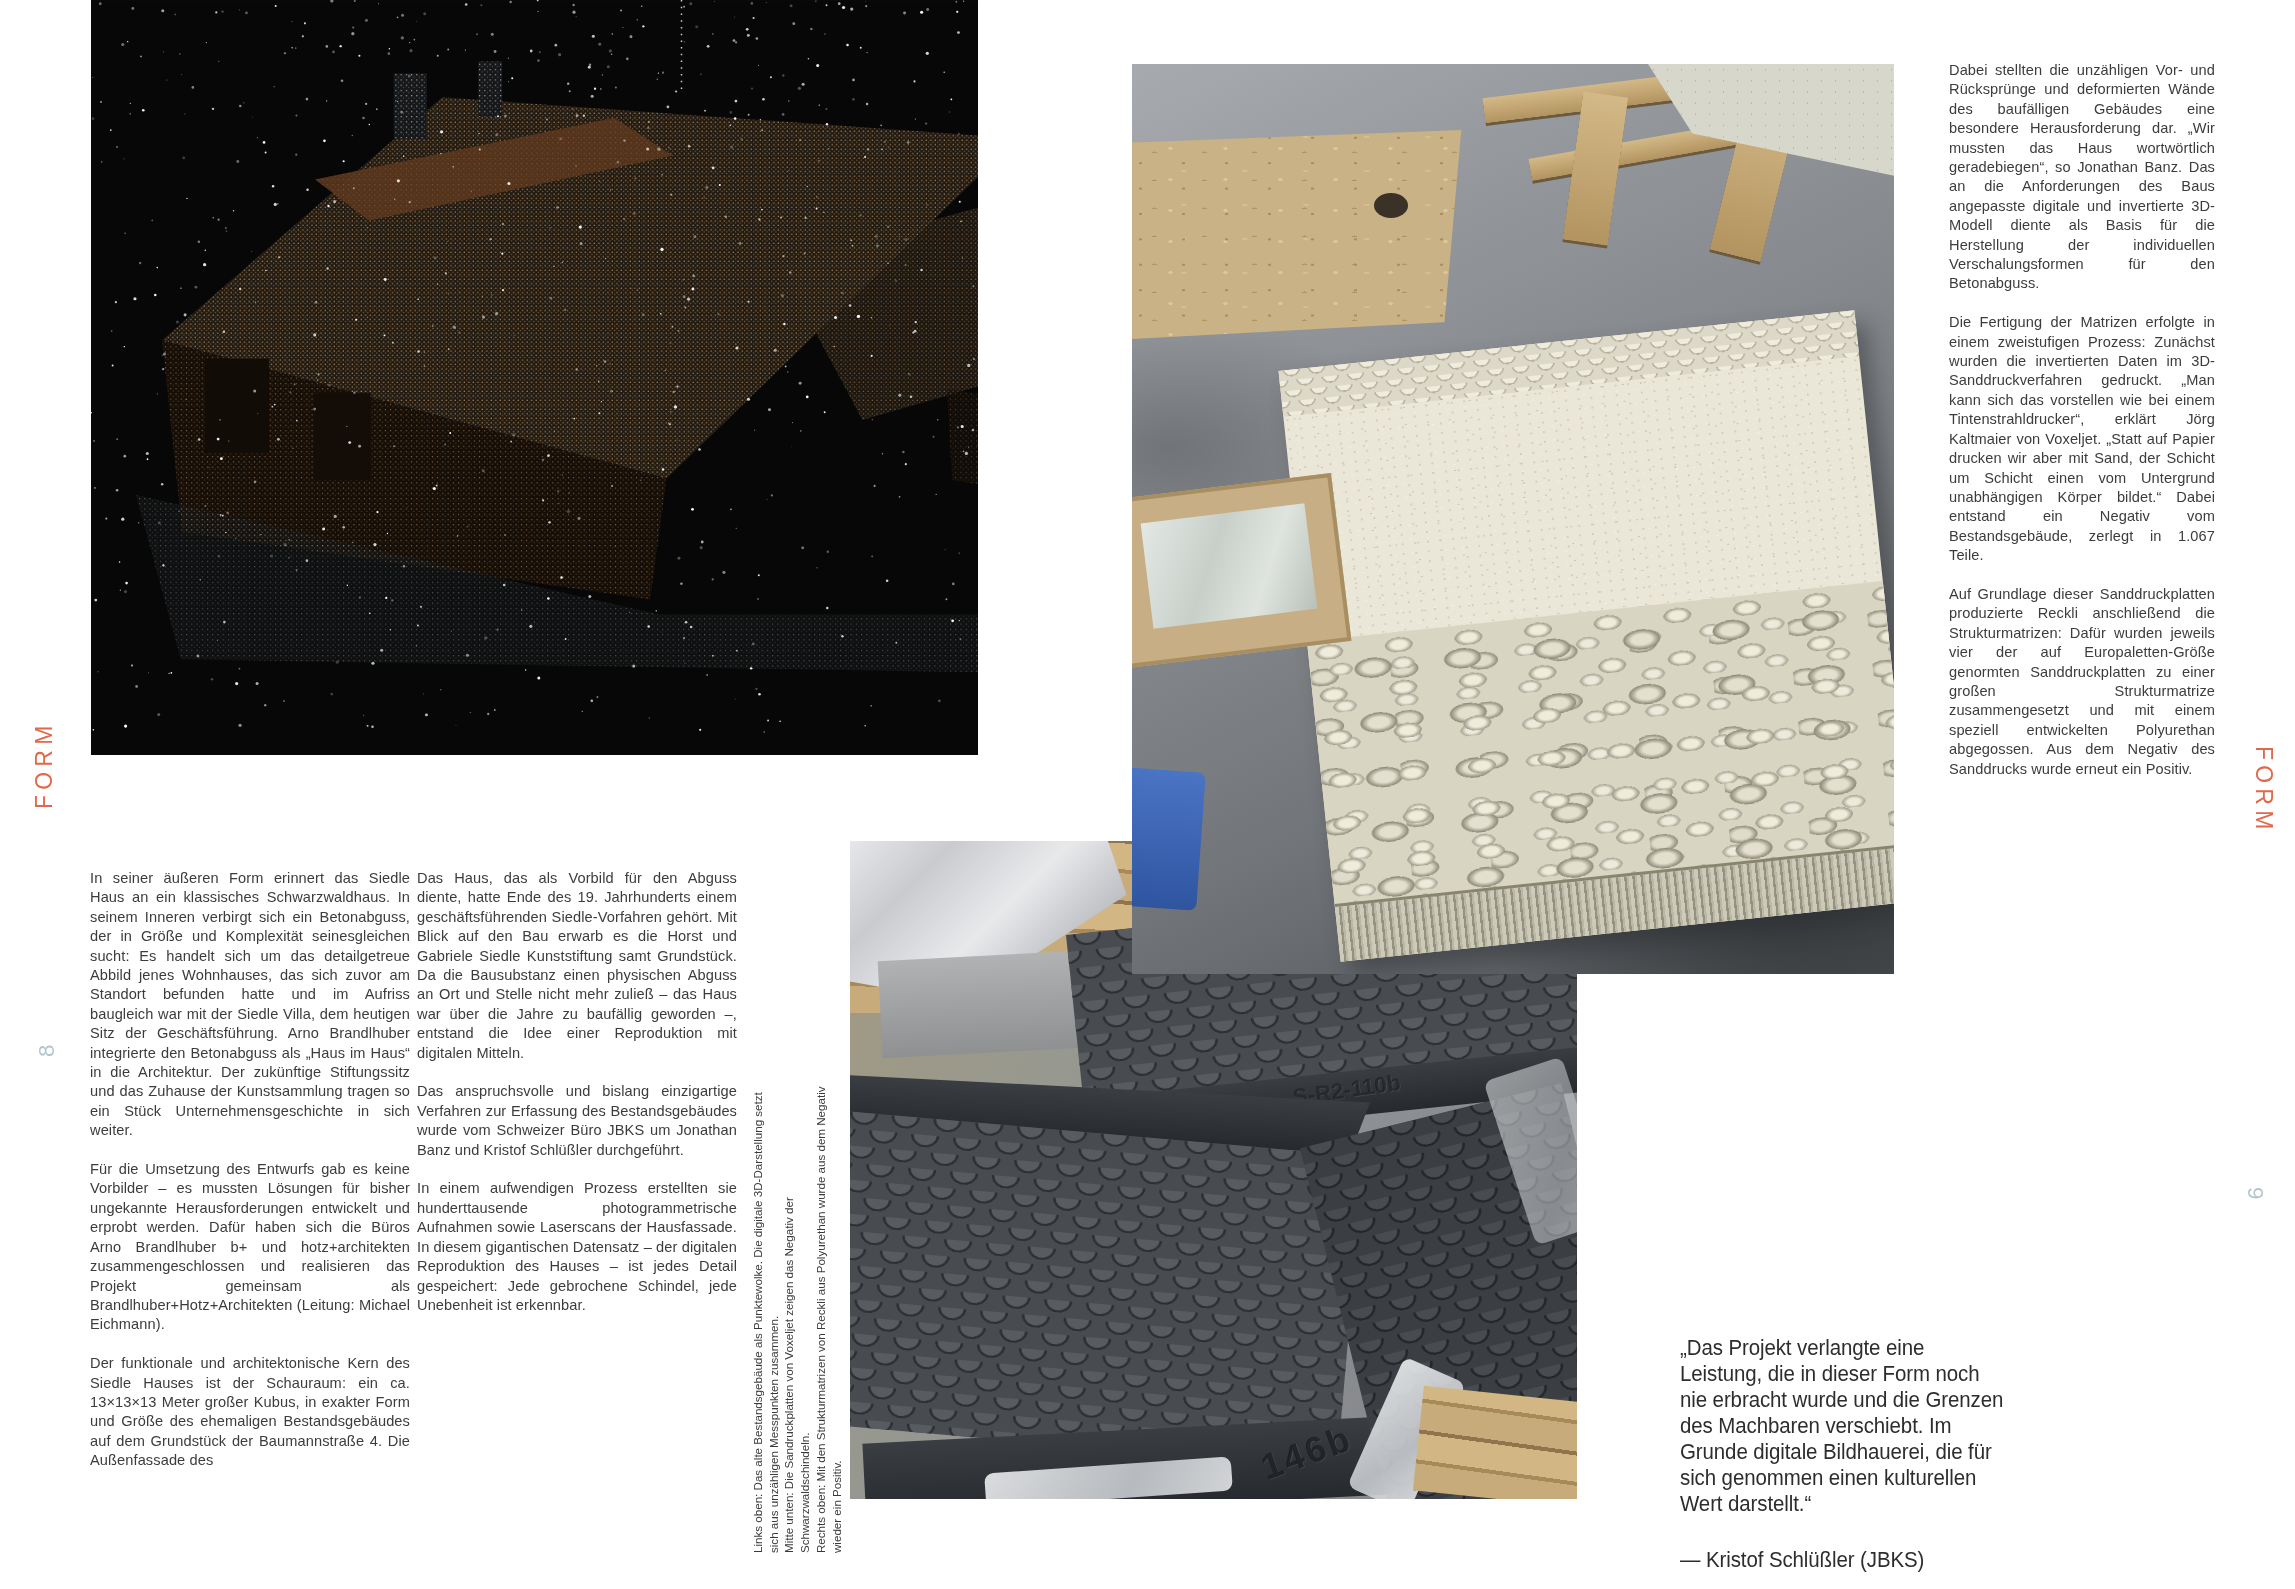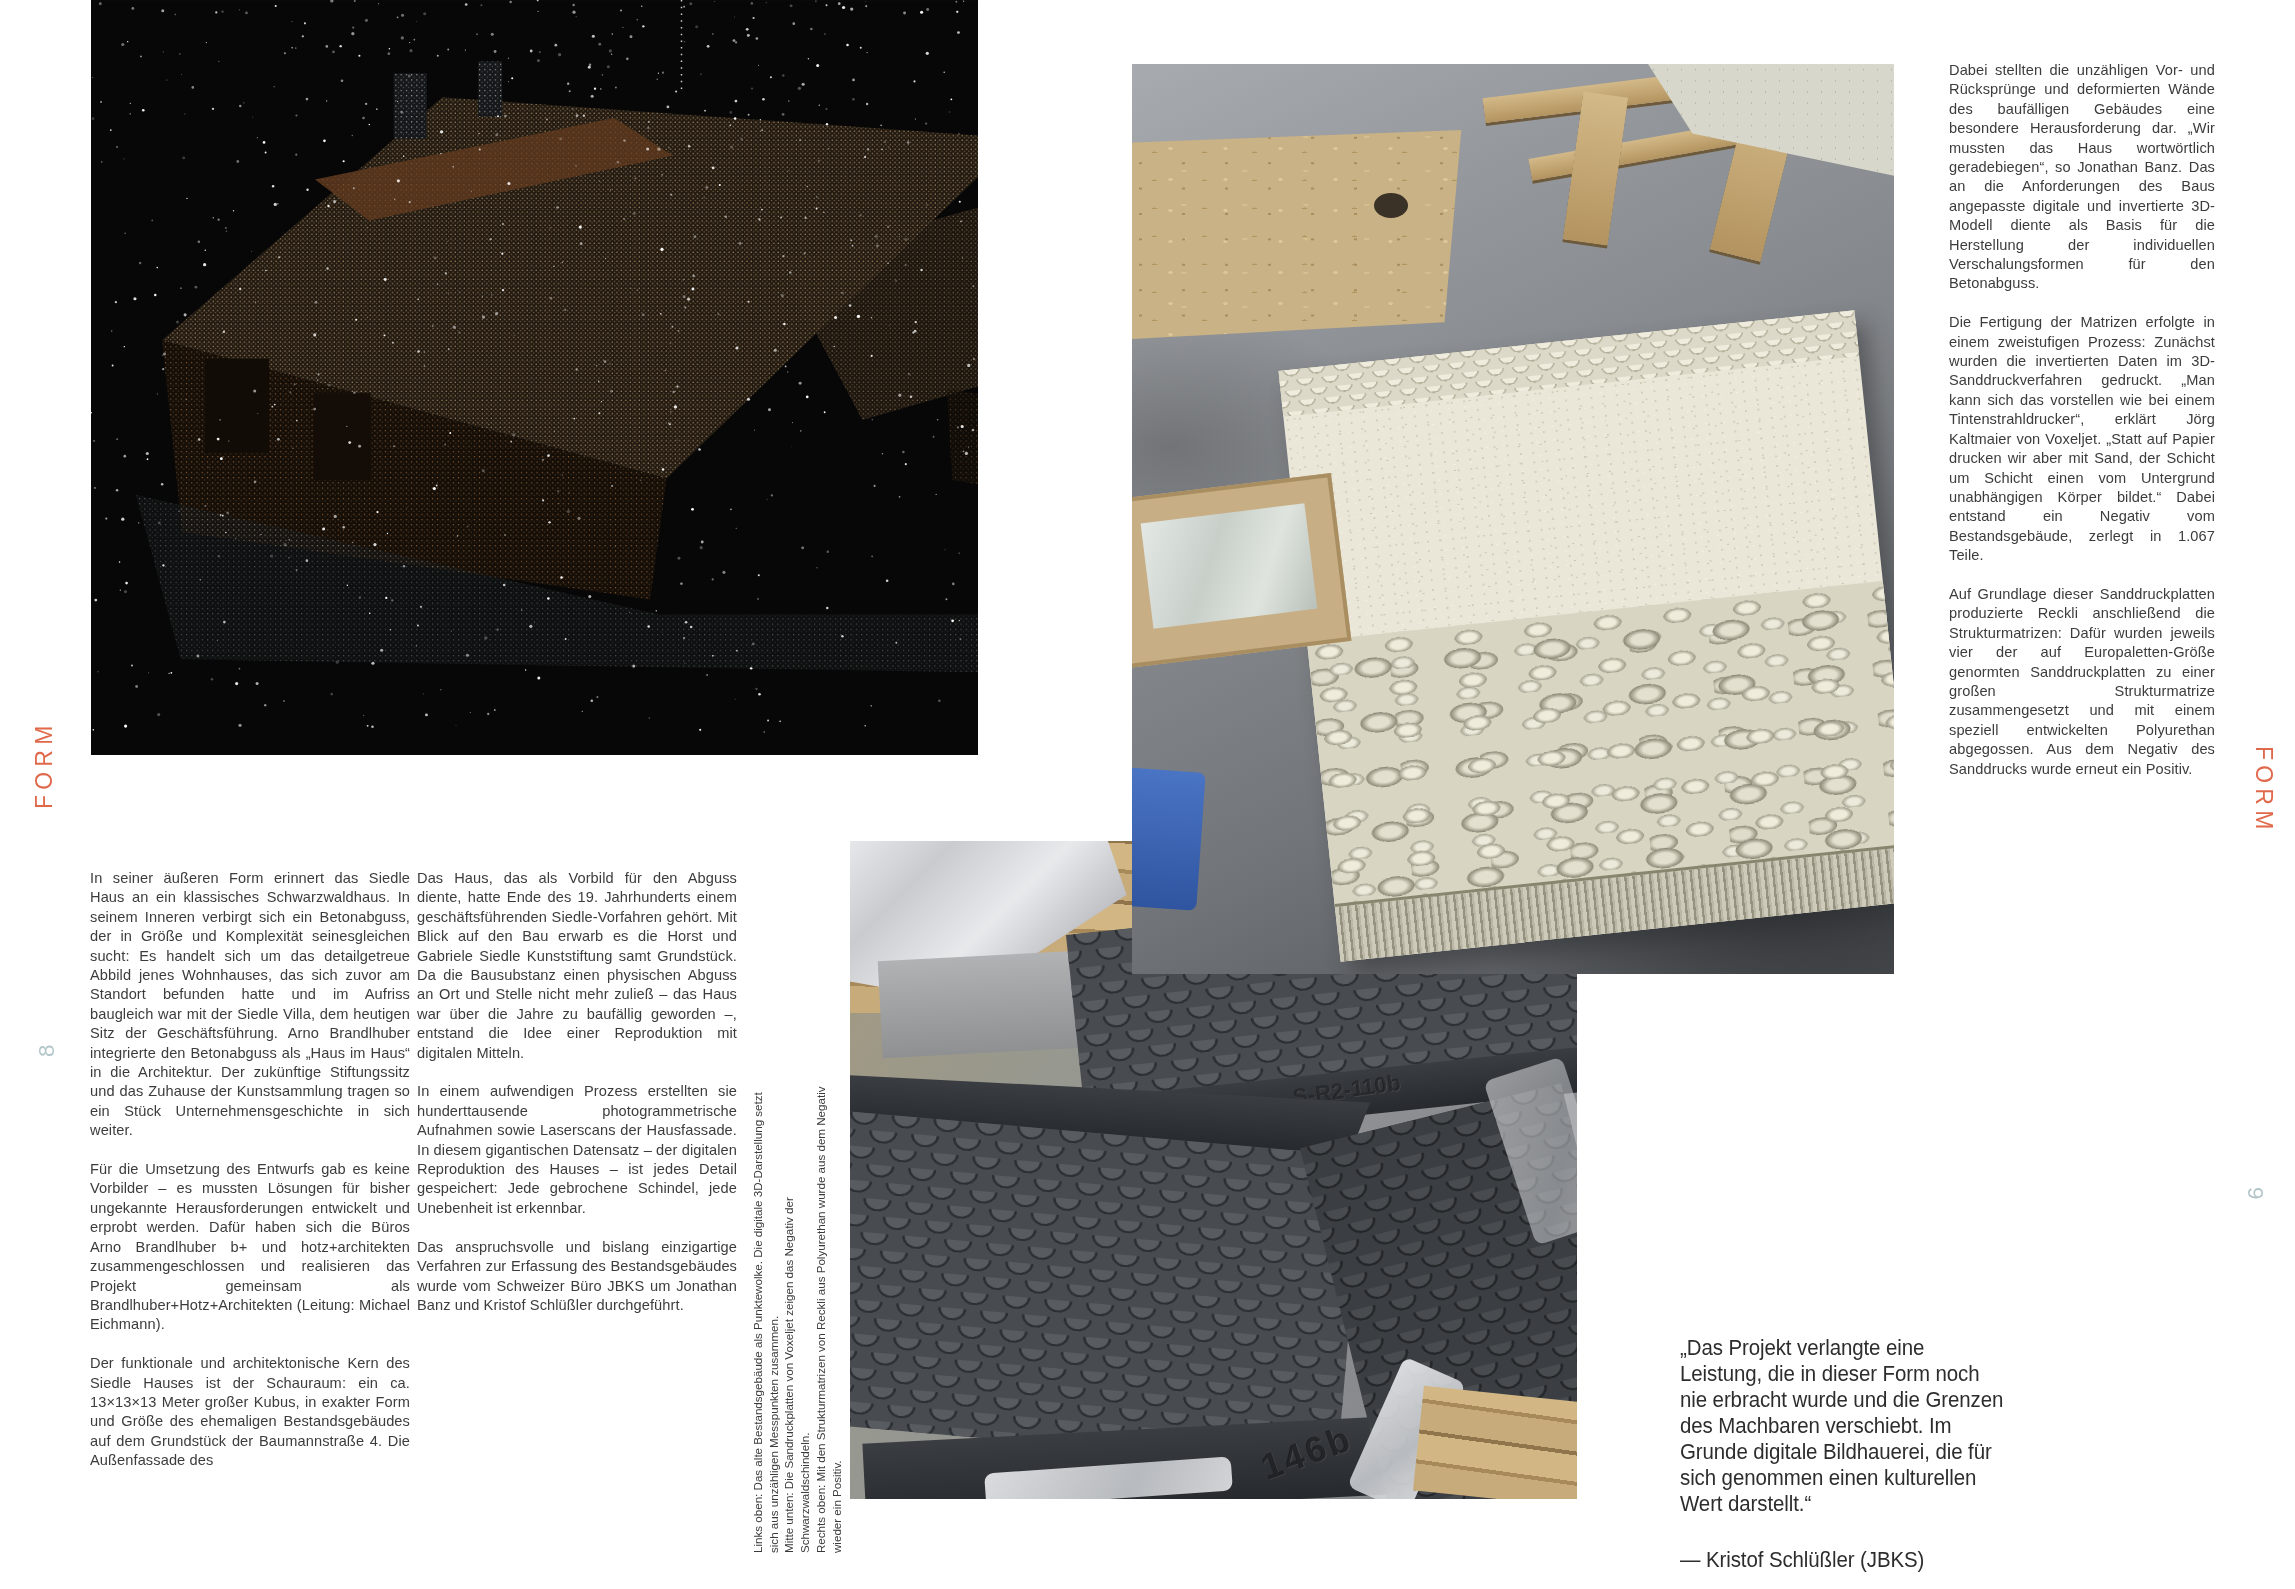--- a/index.html
+++ b/index.html
@@ -1007,22 +1007,22 @@
     <div>Rechts oben: Mit den Strukturmatrizen von Reckli aus Polyurethan wurde aus dem Negativ wieder ein Positiv.</div>
   </div>
 
   <div class="col col1">
     <p>In seiner äußeren Form erinnert das Siedle Haus an ein klassisches Schwarzwaldhaus. In seinem Inneren verbirgt sich ein Betonabguss, der in Größe und Komplexität seinesgleichen sucht: Es handelt sich um das detailgetreue Abbild jenes Wohnhauses, das sich zuvor am Standort befunden hatte und im Aufriss baugleich war mit der Siedle Villa, dem heutigen Sitz der Geschäftsführung. Arno Brandlhuber integrierte den Betonabguss als „Haus im Haus“ in die Architektur. Der zukünftige Stiftungssitz und das Zuhause der Kunstsammlung tragen so ein Stück Unternehmensgeschichte in sich weiter.</p>
     <p>Für die Umsetzung des Entwurfs gab es keine Vorbilder – es mussten Lösungen für bisher ungekannte Herausforderungen entwickelt und erprobt werden. Dafür haben sich die Büros Arno Brandlhuber b+ und hotz+architekten zusammengeschlossen und realisieren das Projekt gemeinsam als Brandlhuber+Hotz+Architekten (Leitung: Michael Eichmann).</p>
     <p>Der funktionale und architektonische Kern des Siedle Hauses ist der Schauraum: ein ca. 13×13×13 Meter großer Kubus, in exakter Form und Größe des ehemaligen Bestandsgebäudes auf dem Grundstück der Baumannstraße 4. Die Außenfassade des</p>
   </div>
   <div class="col col2">
     <p>Das Haus, das als Vorbild für den Abguss diente, hatte Ende des 19. Jahrhunderts einem geschäftsführenden Siedle-Vorfahren gehört. Mit Blick auf den Bau erwarb es die Horst und Gabriele Siedle Kunststiftung samt Grundstück. Da die Bausubstanz einen physischen Abguss an Ort und Stelle nicht mehr zuließ – das Haus war über die Jahre zu baufällig geworden –, entstand die Idee einer Reproduktion mit digitalen Mitteln.</p>
+    <p>Das anspruchsvolle und bislang einzigartige Verfahren zur Erfassung des Bestandsgebäudes wurde vom Schweizer Büro JBKS um Jonathan Banz und Kristof Schlüßler durchgeführt.</p>
     <p>In einem aufwendigen Prozess erstellten sie hunderttausende photogrammetrische Aufnahmen sowie Laserscans der Hausfassade. In diesem gigantischen Datensatz – der digitalen Reproduktion des Hauses – ist jedes Detail gespeichert: Jede gebrochene Schindel, jede Unebenheit ist erkennbar.</p>
-    <p>Das anspruchsvolle und bislang einzigartige Verfahren zur Erfassung des Bestandsgebäudes wurde vom Schweizer Büro JBKS um Jonathan Banz und Kristof Schlüßler durchgeführt.</p>
   </div>
   <div class="col col3">
     <p>Dabei stellten die unzähligen Vor- und Rücksprünge und deformierten Wände des baufälligen Gebäudes eine besondere Herausforderung dar. „Wir mussten das Haus wortwörtlich geradebiegen“, so Jonathan Banz. Das an die Anforderungen des Baus angepasste digitale und invertierte 3D-Modell diente als Basis für die Herstellung der individuellen Verschalungsformen für den Betonabguss.</p>
     <p>Die Fertigung der Matrizen erfolgte in einem zweistufigen Prozess: Zunächst wurden die invertierten Daten im 3D-Sanddruckverfahren gedruckt. „Man kann sich das vorstellen wie bei einem Tintenstrahldrucker“, erklärt Jörg Kaltmaier von Voxeljet. „Statt auf Papier drucken wir aber mit Sand, der Schicht um Schicht einen vom Untergrund unabhängigen Körper bildet.“ Dabei entstand ein Negativ vom Bestandsgebäude, zerlegt in 1.067 Teile.</p>
     <p>Auf Grundlage dieser Sanddruckplatten produzierte Reckli anschließend die Strukturmatrizen: Dafür wurden jeweils vier der auf Europaletten-Größe genormten Sanddruckplatten zu einer großen Strukturmatrize zusammengesetzt und mit einem speziell entwickelten Polyurethan abgegossen. Aus dem Negativ des Sanddrucks wurde erneut ein Positiv.</p>
   </div>
 
   <div class="quote">
     <div>„Das Projekt verlangte eine Leistung, die in dieser Form noch nie erbracht wurde und die Grenzen des Machbaren verschiebt. Im Grunde digitale Bildhauerei, die für sich genommen einen kulturellen Wert darstellt.“</div>
     <div class="attr">— Kristof Schlüßler (JBKS)</div>

